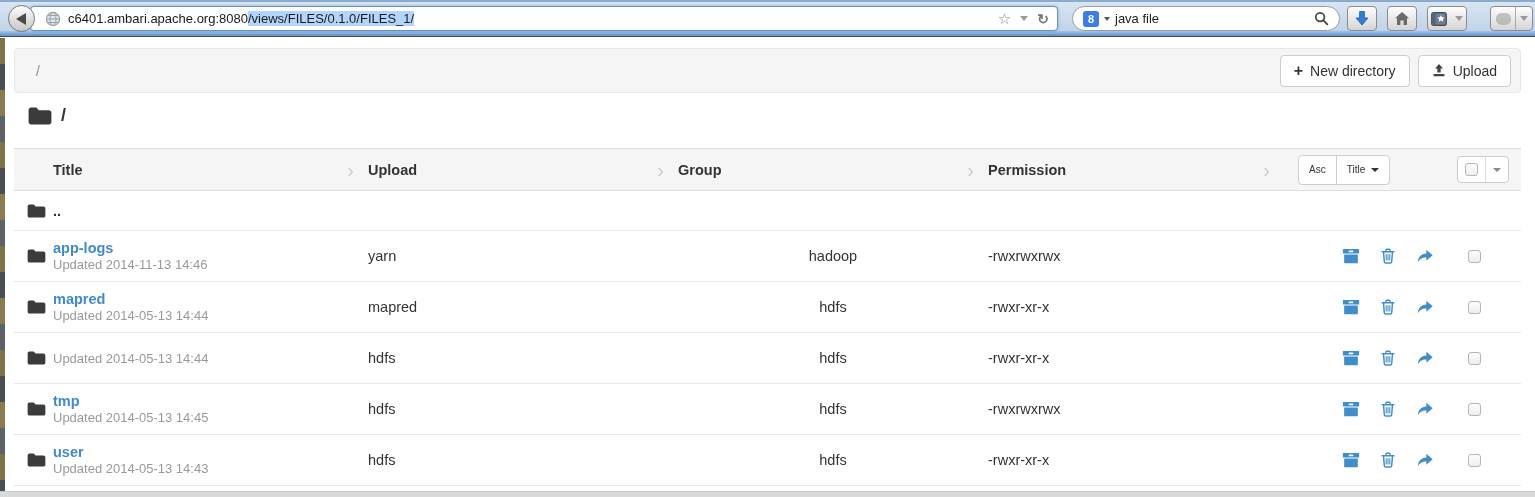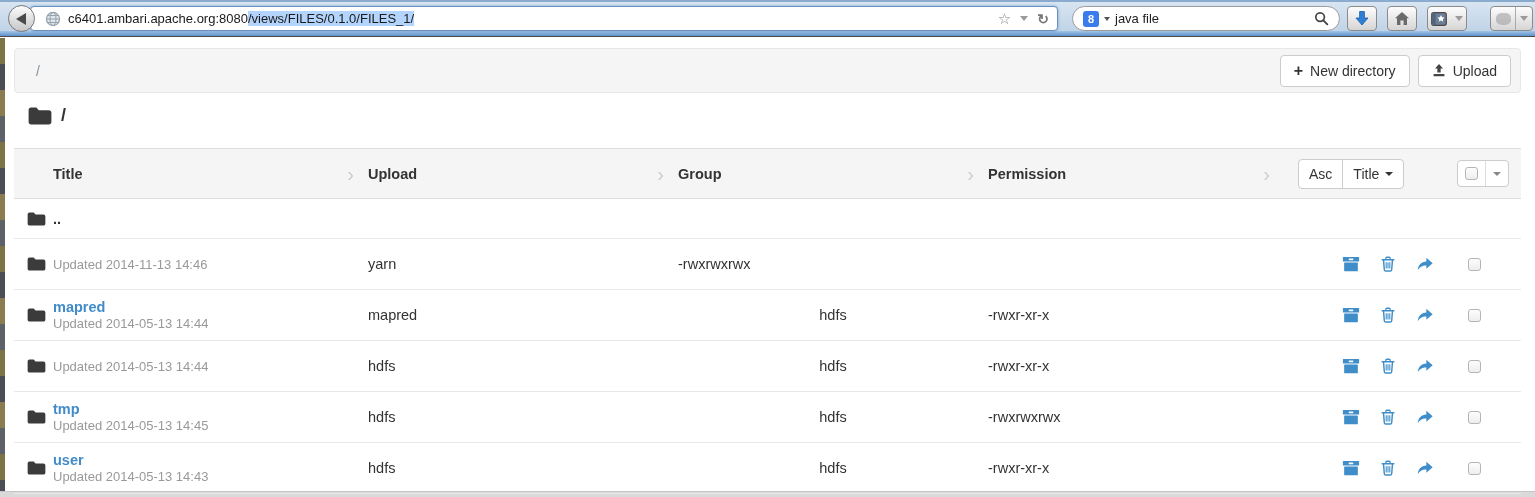--- a/index.html
+++ b/index.html
@@ -57,29 +57,29 @@
             color:#333; display:flex; align-items:center; gap:7px; padding:0 13px;
             font-family:"Liberation Sans", sans-serif; }
   .plus-glyph { font-size:16px; font-weight:bold; color:#333; line-height:1; }
 
   
   .dir-head { position:absolute; left:28px; top:105px; display:flex; align-items:center; gap:9px;
             font-size:18px; font-weight:bold; color:#333; }
 
   
   .tbl { position:absolute; left:14px; top:148px; width:1507px; }
-  .thead { height:51px; background:#f5f5f5; border-top:1px solid #ddd; border-bottom:1px solid #ddd;
+  .thead { height:43px; background:#f5f5f5; border-top:1px solid #ddd; border-bottom:1px solid #ddd;
             display:flex; align-items:center; font-weight:bold; font-size:14.5px; color:#333; }
   .c-icon { flex:0 0 39px; padding-left:13px; display:flex; align-items:center; }
   .c-title { flex:0 0 315px; } .c-owner { flex:0 0 310px; } .c-group { flex:0 0 310px;text-align:center; }
   .c-perm { flex:0 0 296px;gap:23px; }
   .hcell { display:flex; align-items:center; justify-content:space-between; padding-right:14px; }
   .chev { color:#ccc; font-size:20px; font-weight:normal; line-height:1; }
   .sort-group { display:flex; margin-left:14px; }
-  .sbtn { height:30px; border:1px solid #ccc; background:#fff; font-size:14px; color:#333;
+  .sbtn { height:30px; border:1px solid #ccc; background:#fff; font-size:10px; color:#333;
             display:flex; align-items:center; gap:6px; padding:0 10px;
             font-family:"Liberation Sans", sans-serif; }
   .sbtn:first-child { border-radius:4px 0 0 4px; }
   .sbtn:last-child { border-radius:0 4px 4px 0; margin-left:-1px; }
   .caret-dark { width:0; height:0; border-left:4px solid transparent; border-right:4px solid transparent;
             border-top:4.5px solid #333; }
   .check-group { margin-left:auto; margin-right:12px; display:flex; border:1px solid #ccc;
             border-radius:4px; background:#fff; height:27px; overflow:hidden; }
   .cg-seg { display:flex; align-items:center; justify-content:center; padding:0 7px; }
   .cg-sep { width:1px; background:#ddd; }
@@ -253,22 +253,23 @@
     </span>
     <span class="c-title">..</span>
   </div>
 
   <div class="trow">
     <span class="c-icon">
         <svg width="19" height="14" viewBox="0 0 20 15">
           <path d="M0.5 2.5 C0.5 1.4 1.4 0.5 2.5 0.5 H7 L9 2.8 H17.5 C18.6 2.8 19.5 3.7 19.5 4.8 V12.5 C19.5 13.6 18.6 14.5 17.5 14.5 H2.5 C1.4 14.5 0.5 13.6 0.5 12.5 Z" fill="#3b3b3b"></path>
         </svg>
       </span>
-    <span class="c-title"><span class="updated">Updated 2014-11-13 14:46</span></span>
+    <span class="c-title"><a href="#" class="flink">app-logs</a><span class="updated">Updated 2014-11-13 14:46</span></span>
     <span class="c-owner">yarn</span>
+    <span class="c-group">hadoop</span>
     <span class="c-perm">-rwxrwxrwx</span>
     <span class="c-rest">
       <span class="icon-wrap">
           <svg class="aicon" viewBox="0 0 20 20">
             <rect x="1" y="2.2" width="18" height="5" rx="0.6" fill="#3f8ec9"></rect>
             <rect x="2.4" y="8.2" width="15.2" height="9.8" rx="0.6" fill="#3f8ec9"></rect>
             <rect x="7.4" y="4" width="5.2" height="1.7" rx="0.8" fill="#fff"></rect>
           </svg>
         </span>
       <span class="icon-wrap">

